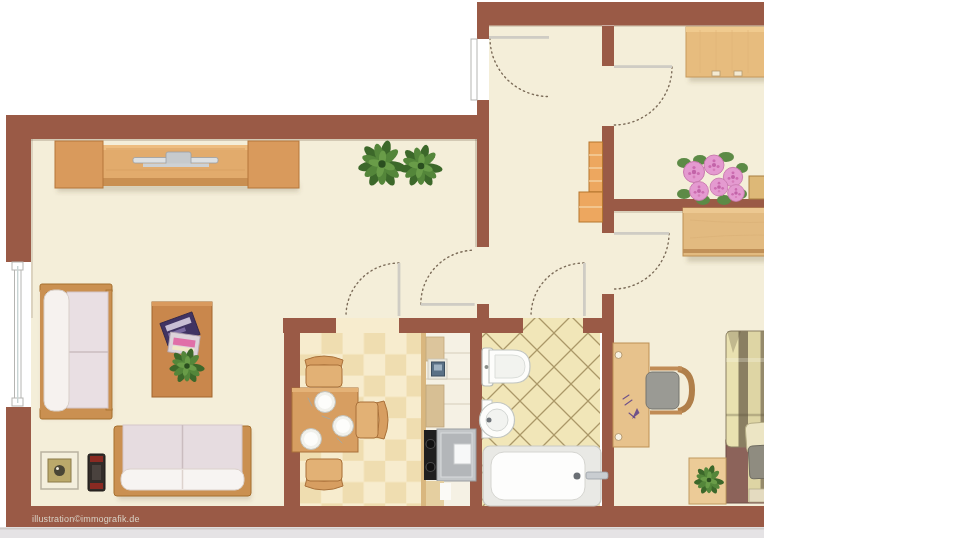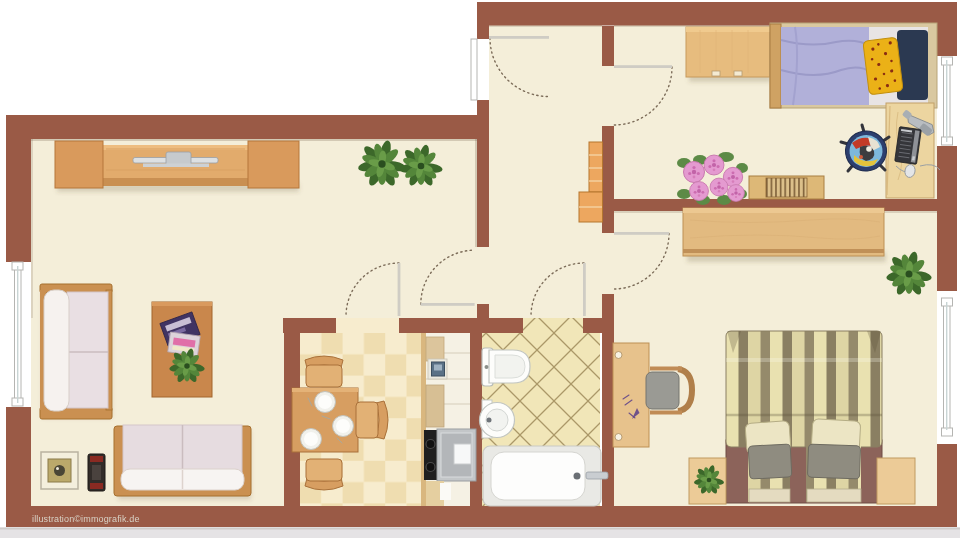--- a/index.html
+++ b/index.html
@@ -1,16 +1,16 @@
 <!DOCTYPE html>
 <html><head>
 <meta charset="utf-8">
 <style>
 html,body{margin:0;padding:0;background:#ffffff;}
-#c{position:relative;width:960px;height:538px;overflow:hidden;}
+#c{position:relative;width:764px;height:538px;overflow:hidden;}
 </style>
 </head>
 <body>
 <div id="c">
 <svg width="960" height="538" viewBox="0 0 960 538" font-family="Liberation Sans, sans-serif">
 <defs>
 <pattern id="ktile" x="300" y="333" width="42.6" height="42.6" patternUnits="userSpaceOnUse">
   <rect x="0" y="0" width="21.3" height="21.3" fill="#f7ecce"></rect>
   <rect x="21.3" y="0" width="21.3" height="21.3" fill="#efddb0"></rect>
   <rect x="0" y="21.3" width="21.3" height="21.3" fill="#efddb0"></rect>

